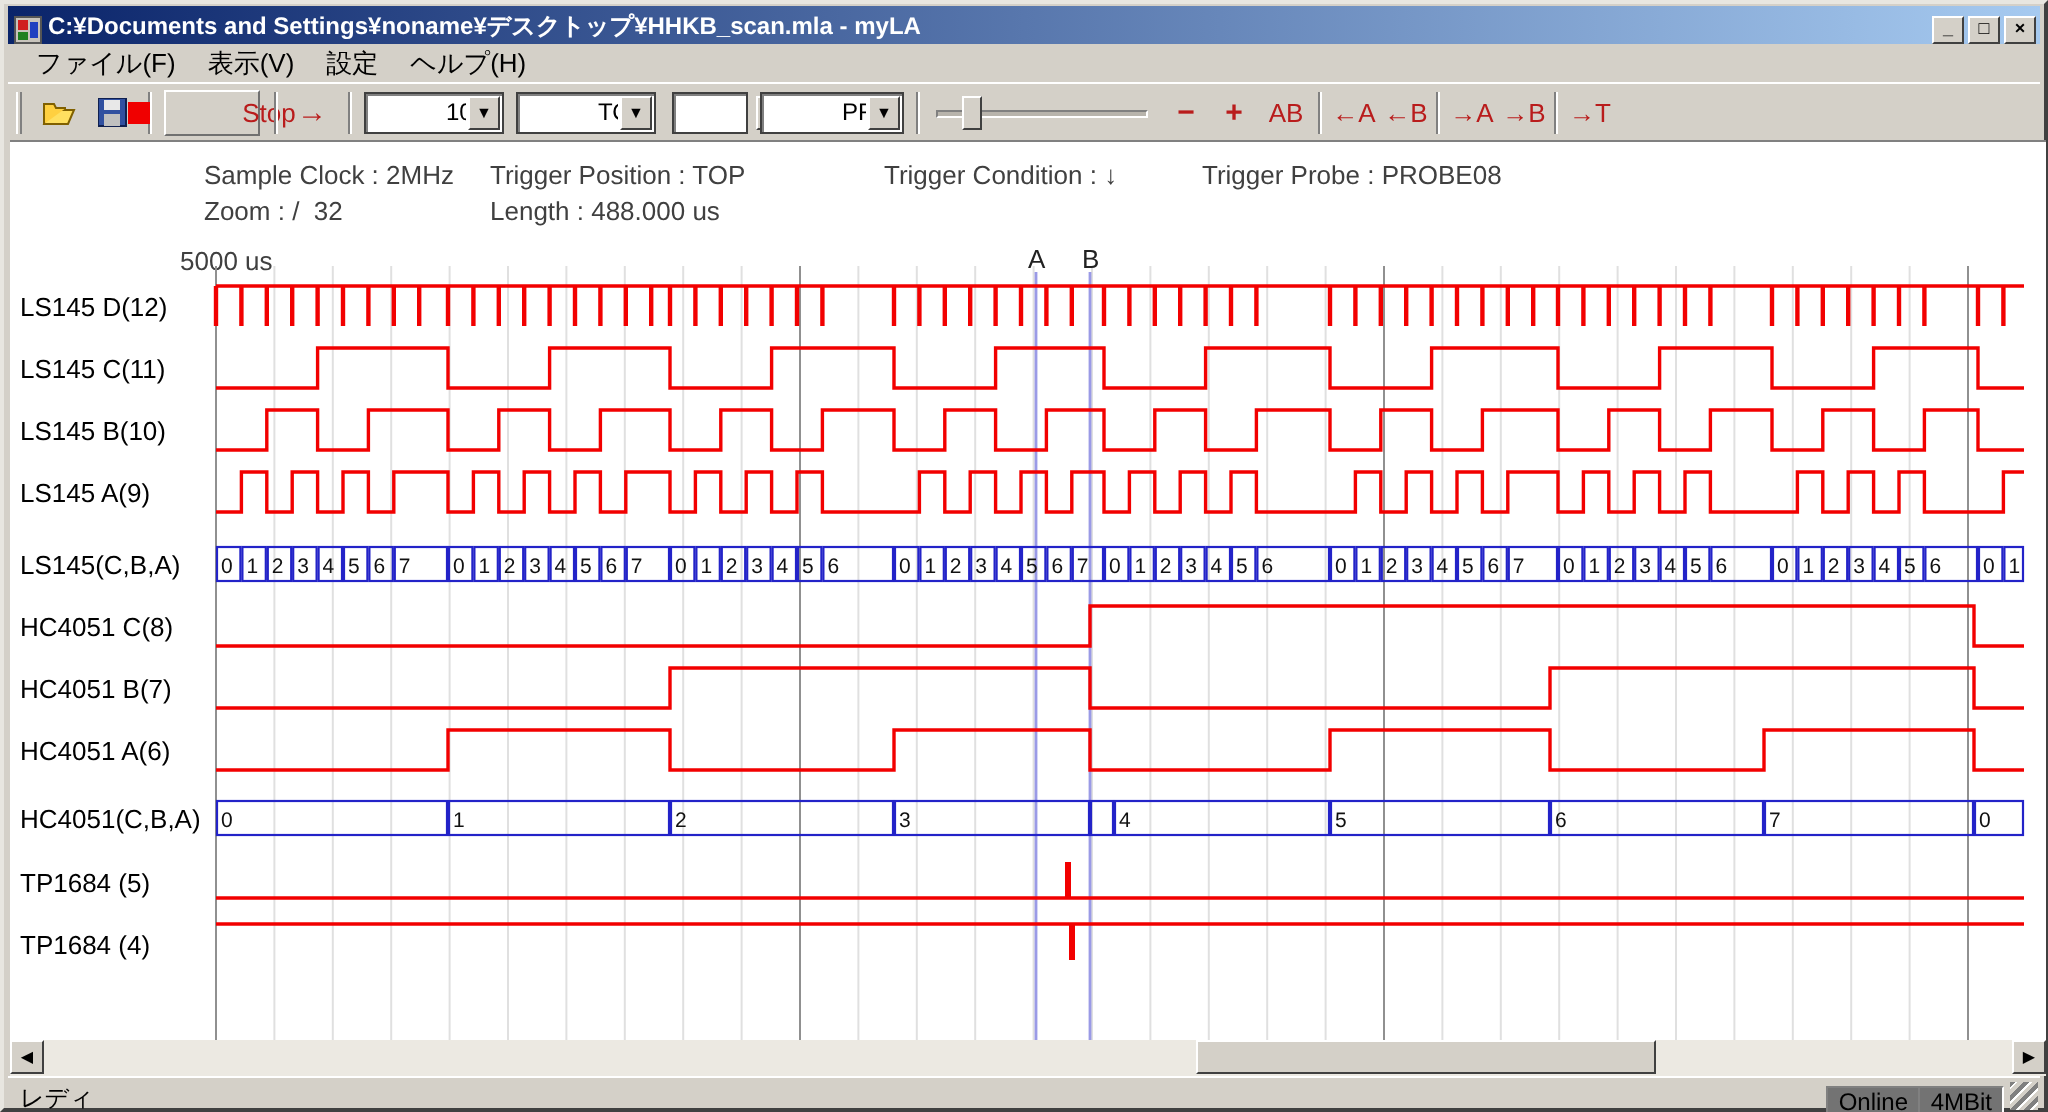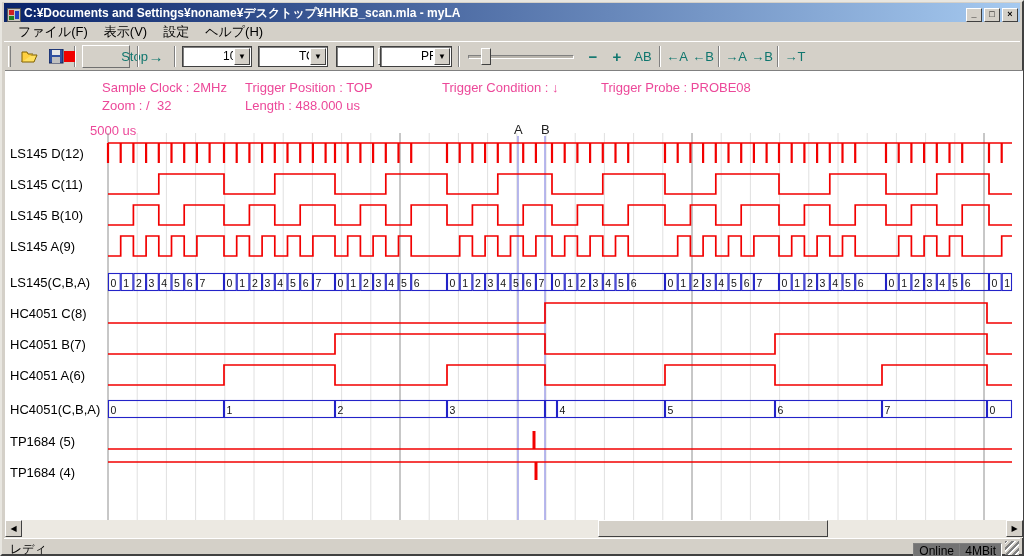--- a/index.html
+++ b/index.html
@@ -25,40 +25,40 @@
              display:flex; align-items:center; padding-left:6px; font-size:13px; }
   .menu-item { padding:1px 8px; white-space:pre; }
   
   .toolbar { position:absolute; left:2px; top:39px; right:2px; height:29px;
              border-top:1px solid #fff; }
   .tsep { position:absolute; top:4px; height:21px; width:2px;
           border-left:1px solid #808080; border-right:1px solid #fff; }
   .grip { position:absolute; top:4px; height:21px; width:3px; left:4px;
           border-left:1px solid #fff; border-right:1px solid #808080; }
   .tbtn { position:absolute; top:3px; height:23px; display:flex; align-items:center;
-          justify-content:center; font-size:13px; color:#0f766e; background:transparent;gap:40px; }
+          justify-content:center; font-size:13px; color:#b91c1c; background:transparent;gap:40px; }
   .tbtn.bordered { border:1px solid; border-color:#fff #707070 #707070 #fff; }
   .combo { position:absolute; top:4px; height:21px; background:#fff; display:flex;
            box-shadow:inset 1px 1px 0 #808080, inset -1px -1px 0 #fff;
            border:1px solid #404040; }
   .combo-text { flex:1; font-size:12px; line-height:19px; padding-left:4px; white-space:pre;
                 overflow:hidden;margin-left:36px; }
   .combo-btn { width:16px; height:17px; margin:1px; background:#d4d0c8; border:1px solid;
                border-color:#fff #404040 #404040 #fff; font-size:8px; line-height:15px;
                text-align:center; color:#000; flex:0 0 16px; }
   .slider-track { position:absolute; left:464px; top:13px; width:106px; height:4px;
                   border:1px solid; border-color:#808080 #fff #fff #808080; background:#b8b4ac; }
   .slider-thumb { position:absolute; left:477px; top:6px; width:10px; height:17px;
                   background:#d4d0c8; border:1px solid; border-color:#fff #404040 #404040 #fff; }
   .stop-square { width:11px; height:11px; background:#f00000; margin-right:6px; flex:0 0 11px; }
   .bigglyph { font-size:15px; font-weight:bold; }
   
   .content { position:absolute; left:3px; top:68px; width:1018px; height:450px;
              background:#fff; border-top:1px solid #808080; }
-  .itext { position:absolute; font-size:13px; color:#ec4899; white-space:pre; }
+  .itext { position:absolute; font-size:13px; color:#404040; white-space:pre; }
   #wave-svg { position:absolute; left:0; top:0; }
   
   .hscroll { position:absolute; left:3px; top:518px; width:1018px; height:18px;
              background:#ece9e2; }
   .sbtn { position:absolute; top:0; width:17px; height:17px; background:#d4d0c8;
           border:1px solid; border-color:#fff #404040 #404040 #fff; font-size:8px;
           line-height:15px; text-align:center; color:#000; }
   .sthumb { position:absolute; left:593px; top:0; width:230px; height:17px; background:#d4d0c8;
             border:1px solid; border-color:#fff #404040 #404040 #fff; }
   

